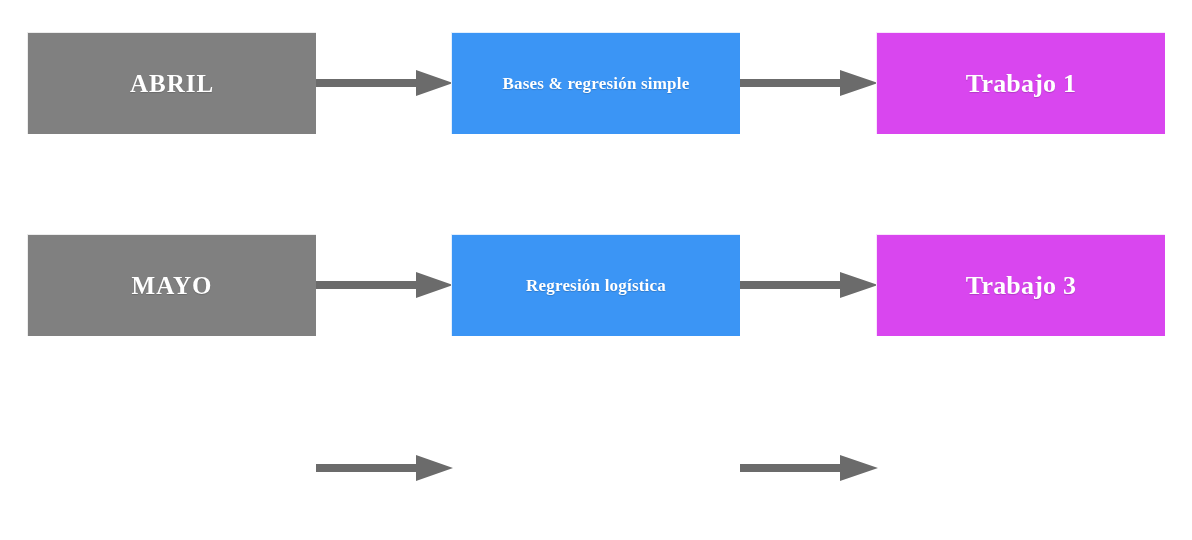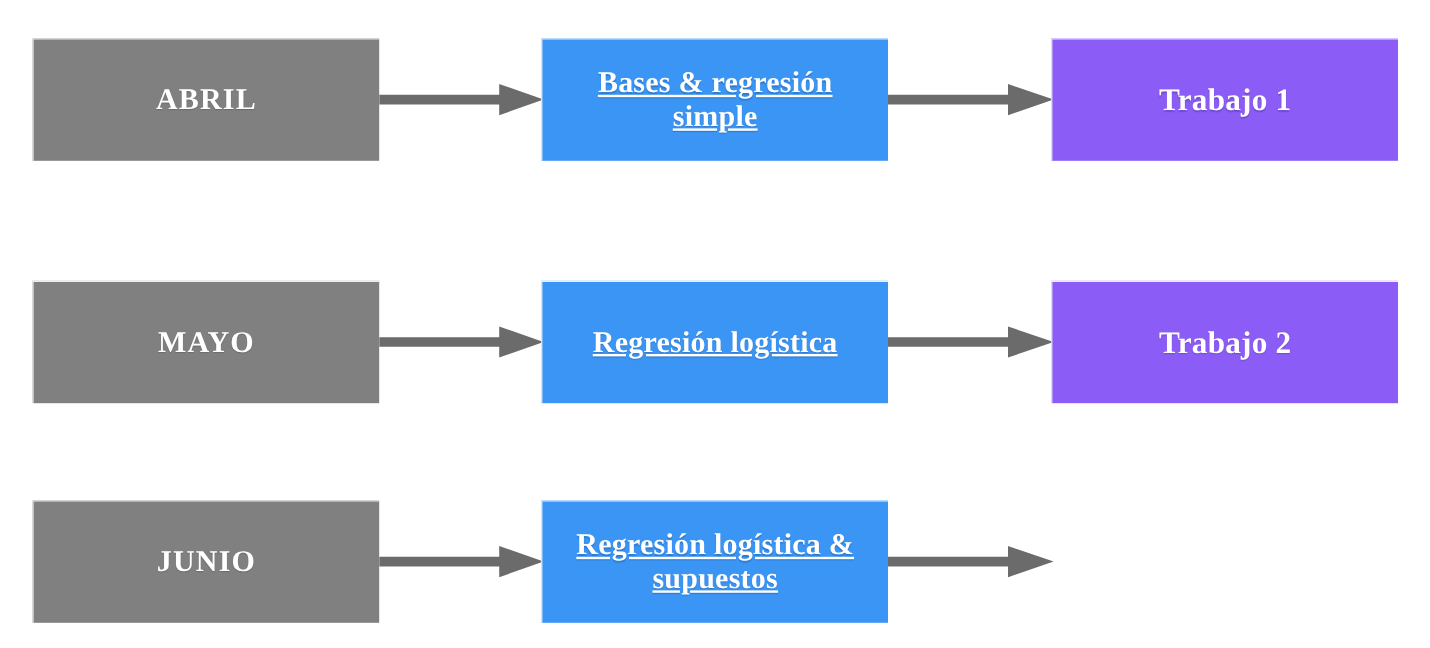--- a/index.html
+++ b/index.html
@@ -48,26 +48,25 @@
 
   .node-month {
     left: 27px;
     background: #808080;
     font-size: 25px;
     letter-spacing: 1px;
   }
   .node-topic {
     left: 451px;
     background: #3b95f5;
-    font-size: 25px;
-    text-decoration: underline;
+    font-size: 17px;
   }
   .node-deliverable {
     left: 876px;
-    background: #8b5cf6;
+    background: #d946ef;
     font-size: 26px;
   }
 
   .node-label {
     display: block;
     padding: 0 10px;
   }
 
   .arrow {
     position: absolute;
@@ -131,39 +130,33 @@
       <span class="node-label">Regresión logística</span>
     </div>
 
     <div class="arrow arrow-2">
       <svg width="141" height="102" viewBox="0 0 141 102">
         <path d="M0 47 L100 47 L100 38 L138 51 L100 64 L100 55 L0 55 Z" fill="#6b6b6b"></path>
       </svg>
     </div>
 
     <div class="node node-deliverable">
-      <span class="node-label">Trabajo 2</span>
+      <span class="node-label">Trabajo 3</span>
     </div>
   </div>
 
   <div class="row row-3">
 
-    <div class="node node-month">
-      <span class="node-label">JUNIO</span>
-    </div>
 
     <div class="arrow arrow-1">
       <svg width="140" height="102" viewBox="0 0 140 102">
         <path d="M0 47 L100 47 L100 38 L137 51 L100 64 L100 55 L0 55 Z" fill="#6b6b6b"></path>
       </svg>
     </div>
 
-    <div class="node node-topic">
-      <span class="node-label">Regresión logística &amp; supuestos</span>
-    </div>
 
     <div class="arrow arrow-2">
       <svg width="141" height="102" viewBox="0 0 141 102">
         <path d="M0 47 L100 47 L100 38 L138 51 L100 64 L100 55 L0 55 Z" fill="#6b6b6b"></path>
       </svg>
     </div>
 
   </div>
 
 </div>

